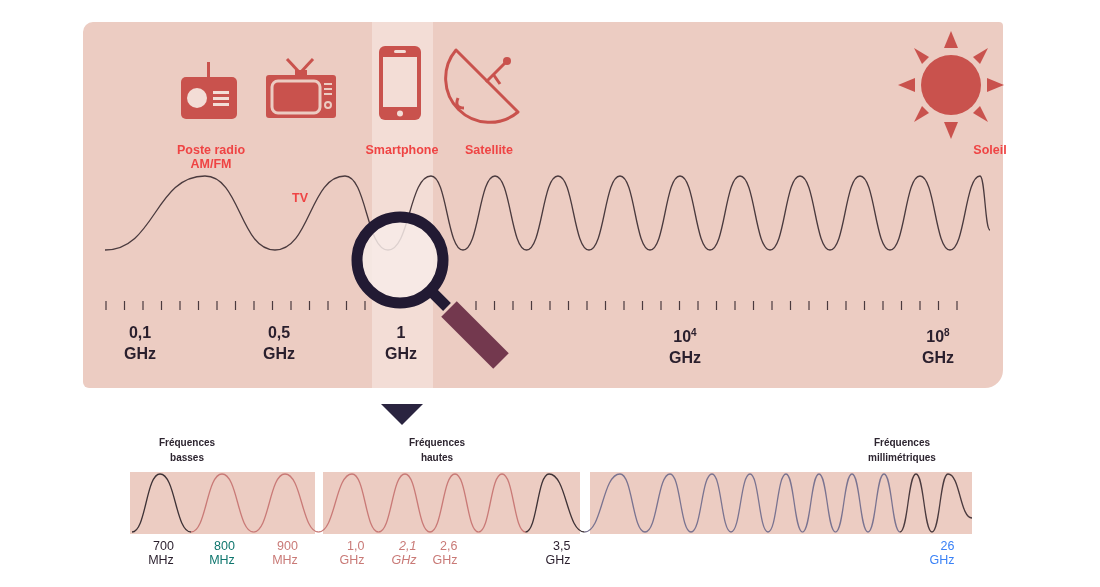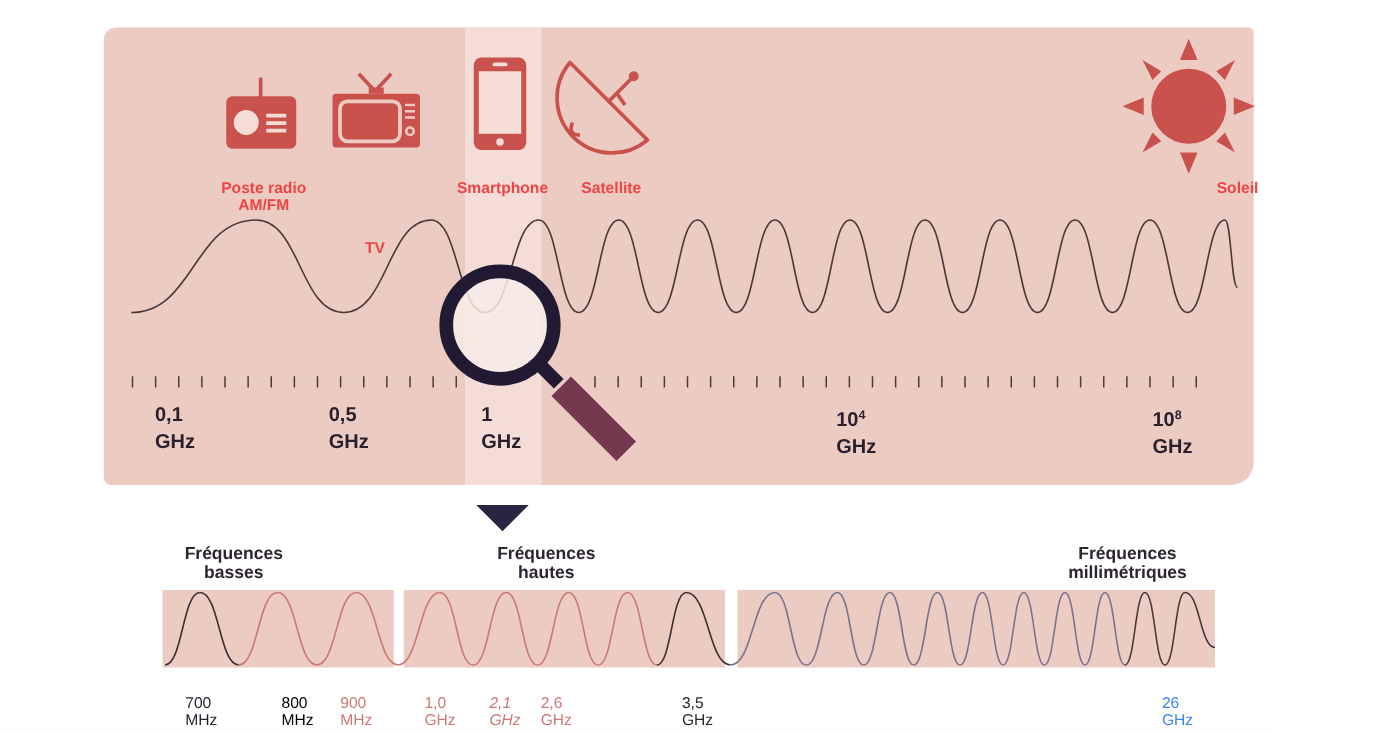--- a/index.html
+++ b/index.html
@@ -5,26 +5,26 @@
   html, body { margin: 0; padding: 0; background: #ffffff; }
   body { width: 1100px; height: 587px; position: relative; overflow: hidden;
          font-family: "Liberation Sans", "DejaVu Sans", sans-serif; }
   .abs { position: absolute; }
   #panel { left: 83px; top: 22px; width: 920px; height: 366px; background: #ecccc2;
            border-radius: 10px 4px 18px 6px; }
   #highlight-band { left: 372px; top: 22px; width: 61px; height: 366px; background: #f3ddd6; }
   .icon-label { position: absolute; color: #ef4444; font-weight: bold; font-size: 12.5px;
                 text-align: center; line-height: 14px; white-space: nowrap; transform: translateX(-50%); }
   .axis-label { position: absolute; color: #2a1f2d; font-weight: bold; font-size: 16px;
-                line-height: 21px; transform: translateX(-50%); }
+                text-align: center; line-height: 21px; transform: translateX(-50%); }
   .axis-label sup { font-size: 10px; vertical-align: 6px; }
-  .band-title { position: absolute; color: #2d2530; font-weight: bold; font-size: 14px;
+  .band-title { position: absolute; color: #2d2530; font-weight: bold; font-size: 10px;
                 text-align: center; line-height: 15px; transform: translateX(-50%); white-space: nowrap; }
-  .freq-label { position: absolute; font-size: 12.5px; text-align: left; line-height: 14px;
-                transform: translateX(-50%); white-space: nowrap; margin-top: 16px; }
+  .freq-label { position: absolute; font-size: 12.5px; text-align: right; line-height: 14px;
+                transform: translateX(-50%); white-space: nowrap; }
   .strip { position: absolute; background: #ecccc2; top: 472px; height: 62px; }
   svg { position: absolute; overflow: visible; }
 </style>
 </head>
 <body>
 
 <div id="panel" class="abs"></div>
 <div id="highlight-band" class="abs"></div>
 
 <svg style="left:180px;top:62px;" width="60" height="58" viewBox="0 0 60 58">
@@ -201,21 +201,21 @@
       <path d="M868 532 C876 532 876 474 884 474 C892 474 892 532 900 532" stroke="#7a7390"></path>
       <path d="M900 532 C908 532 908 474 916 474 C924 474 924 532 932 532" stroke="#4a3a3e"></path>
       <path d="M932 532 C940 532 940 474 948 474 C960 474 960 518 972 518" stroke="#4a3a3e"></path>
     </g>
 </svg>
 
 <div class="freq-label" style="left:161px;top:539px;color:#2a1f2d;">
   <div>700</div>
   <div>MHz</div>
 </div>
-<div class="freq-label" style="left:238px;top:539px;color:#000000;">
+<div class="freq-label" style="left:222px;top:539px;color:#0f766e;">
   <div>800</div>
   <div>MHz</div>
 </div>
 <div class="freq-label" style="left:285px;top:539px;color:#c97a77;">
   <div>900</div>
   <div>MHz</div>
 </div>
 <div class="freq-label" style="left:352px;top:539px;color:#c97a77;">
   <div>1,0</div>
   <div>GHz</div>

